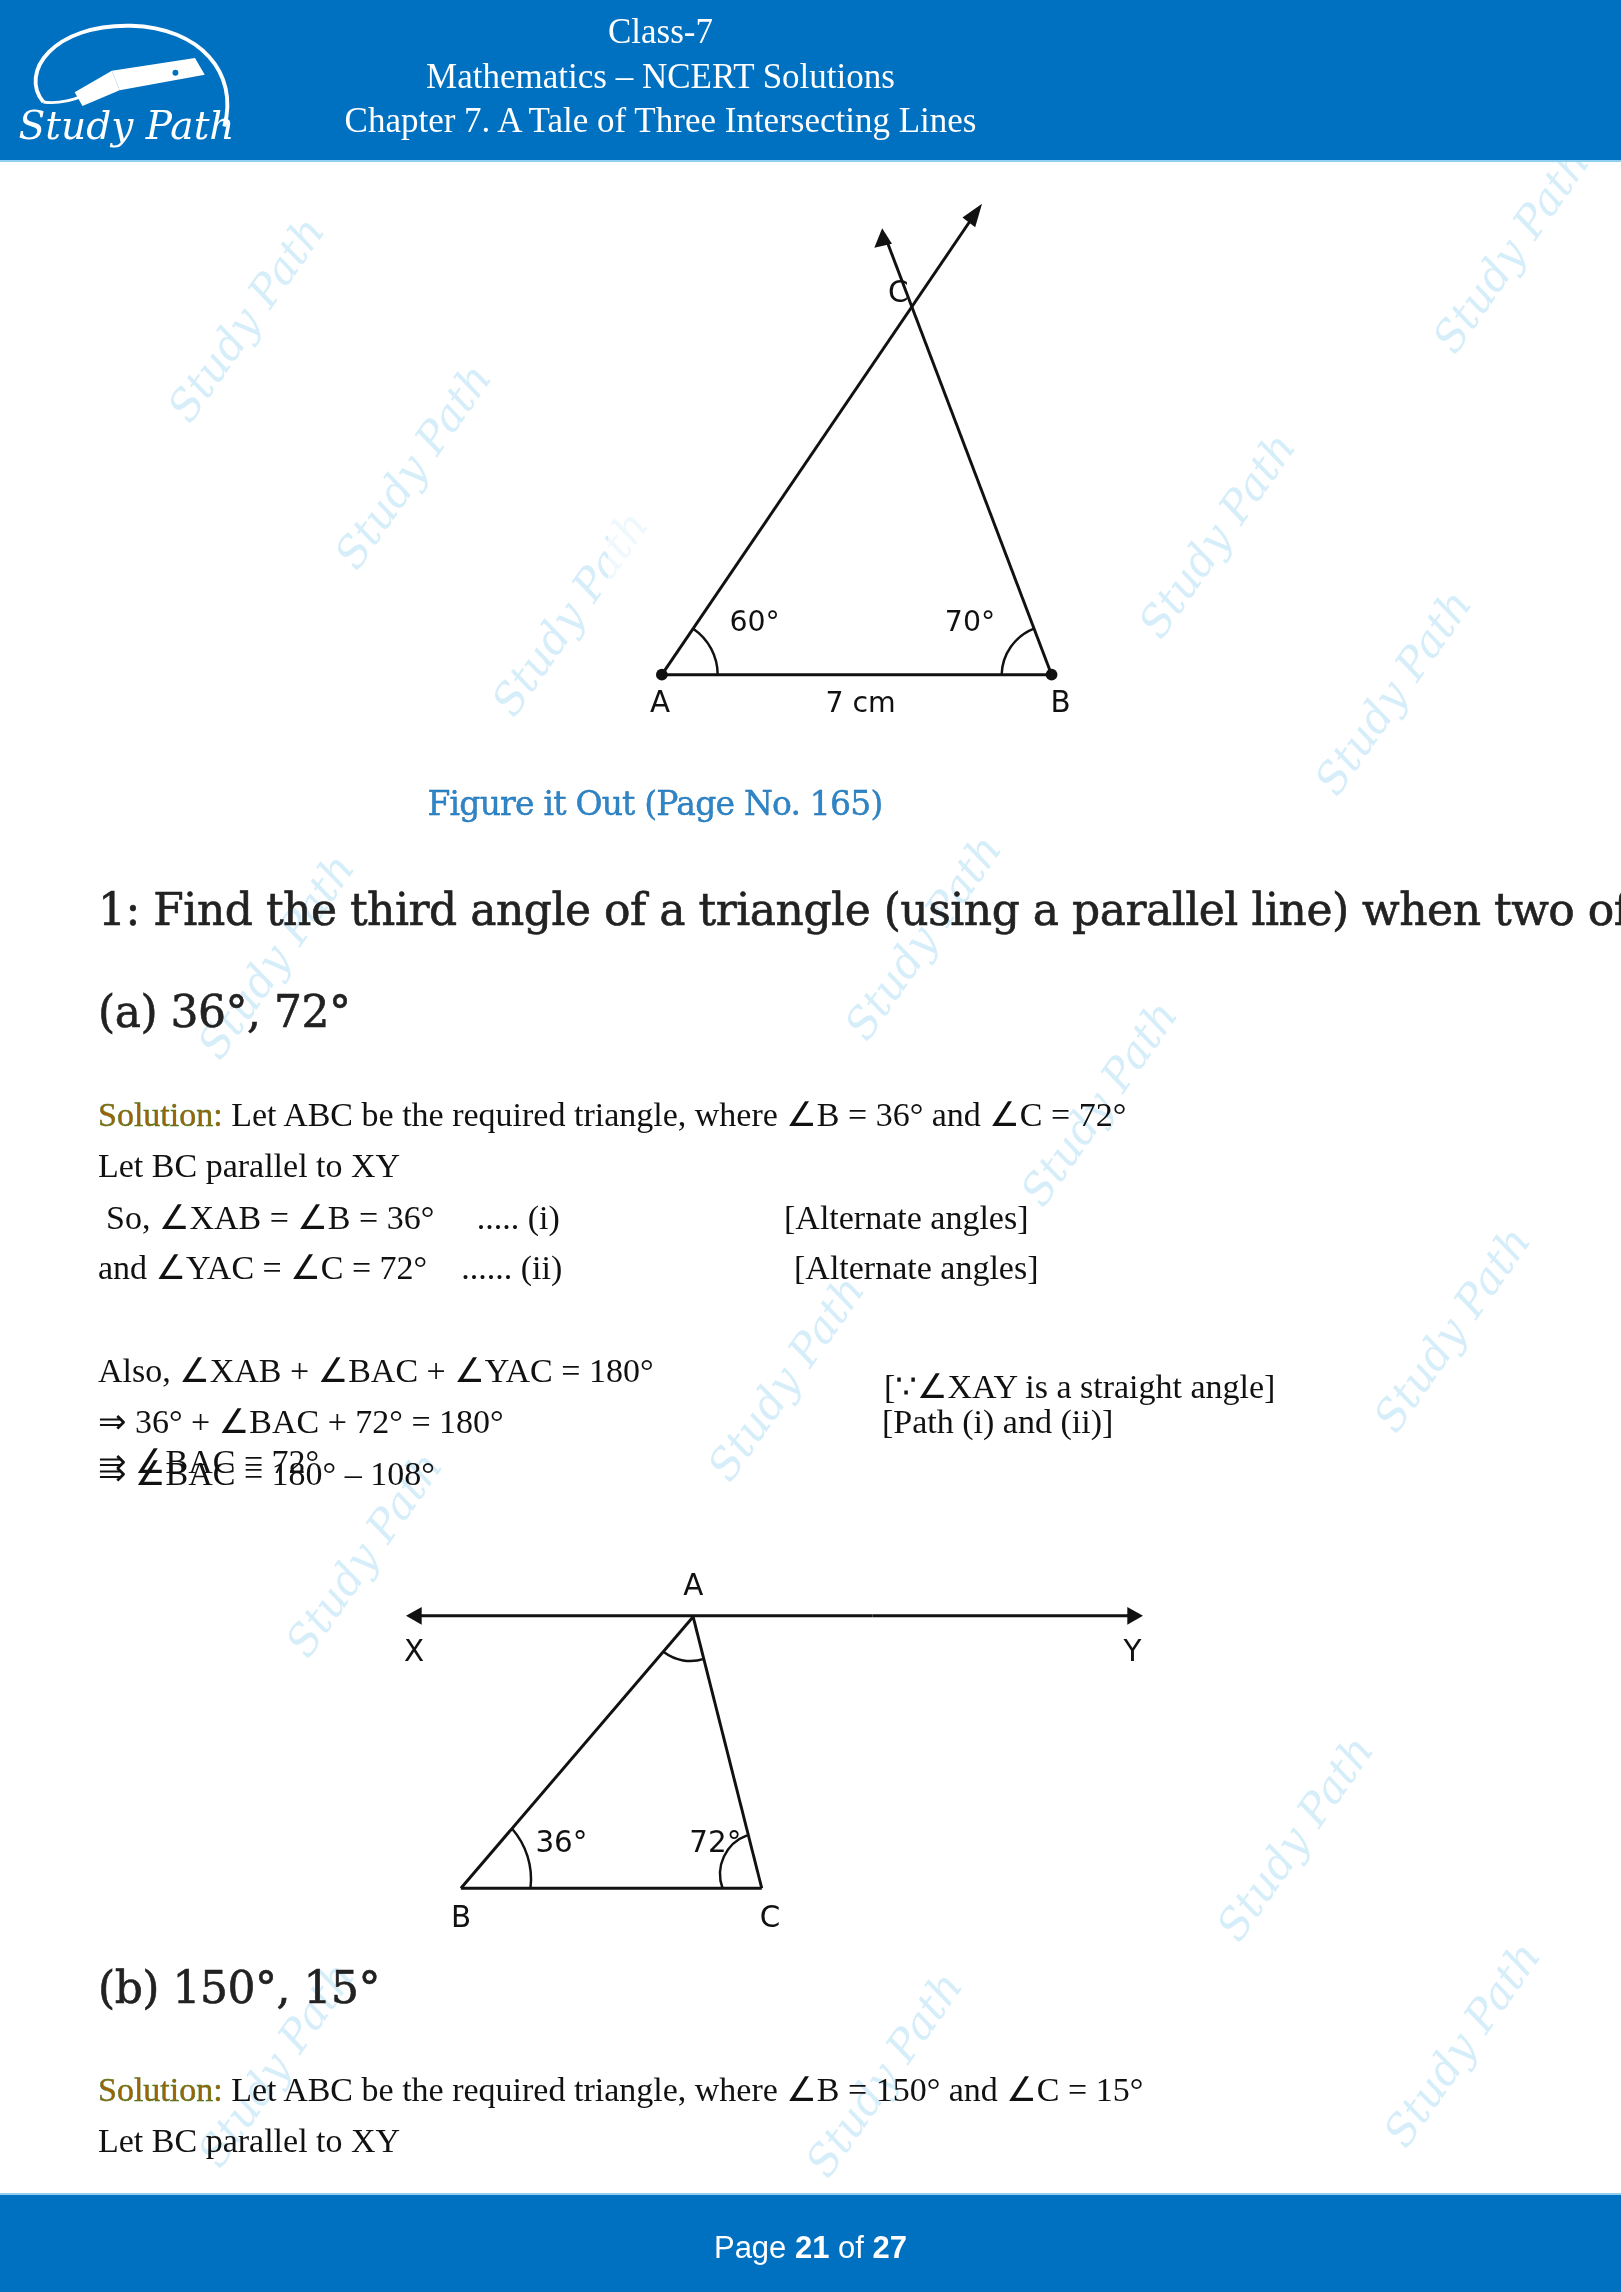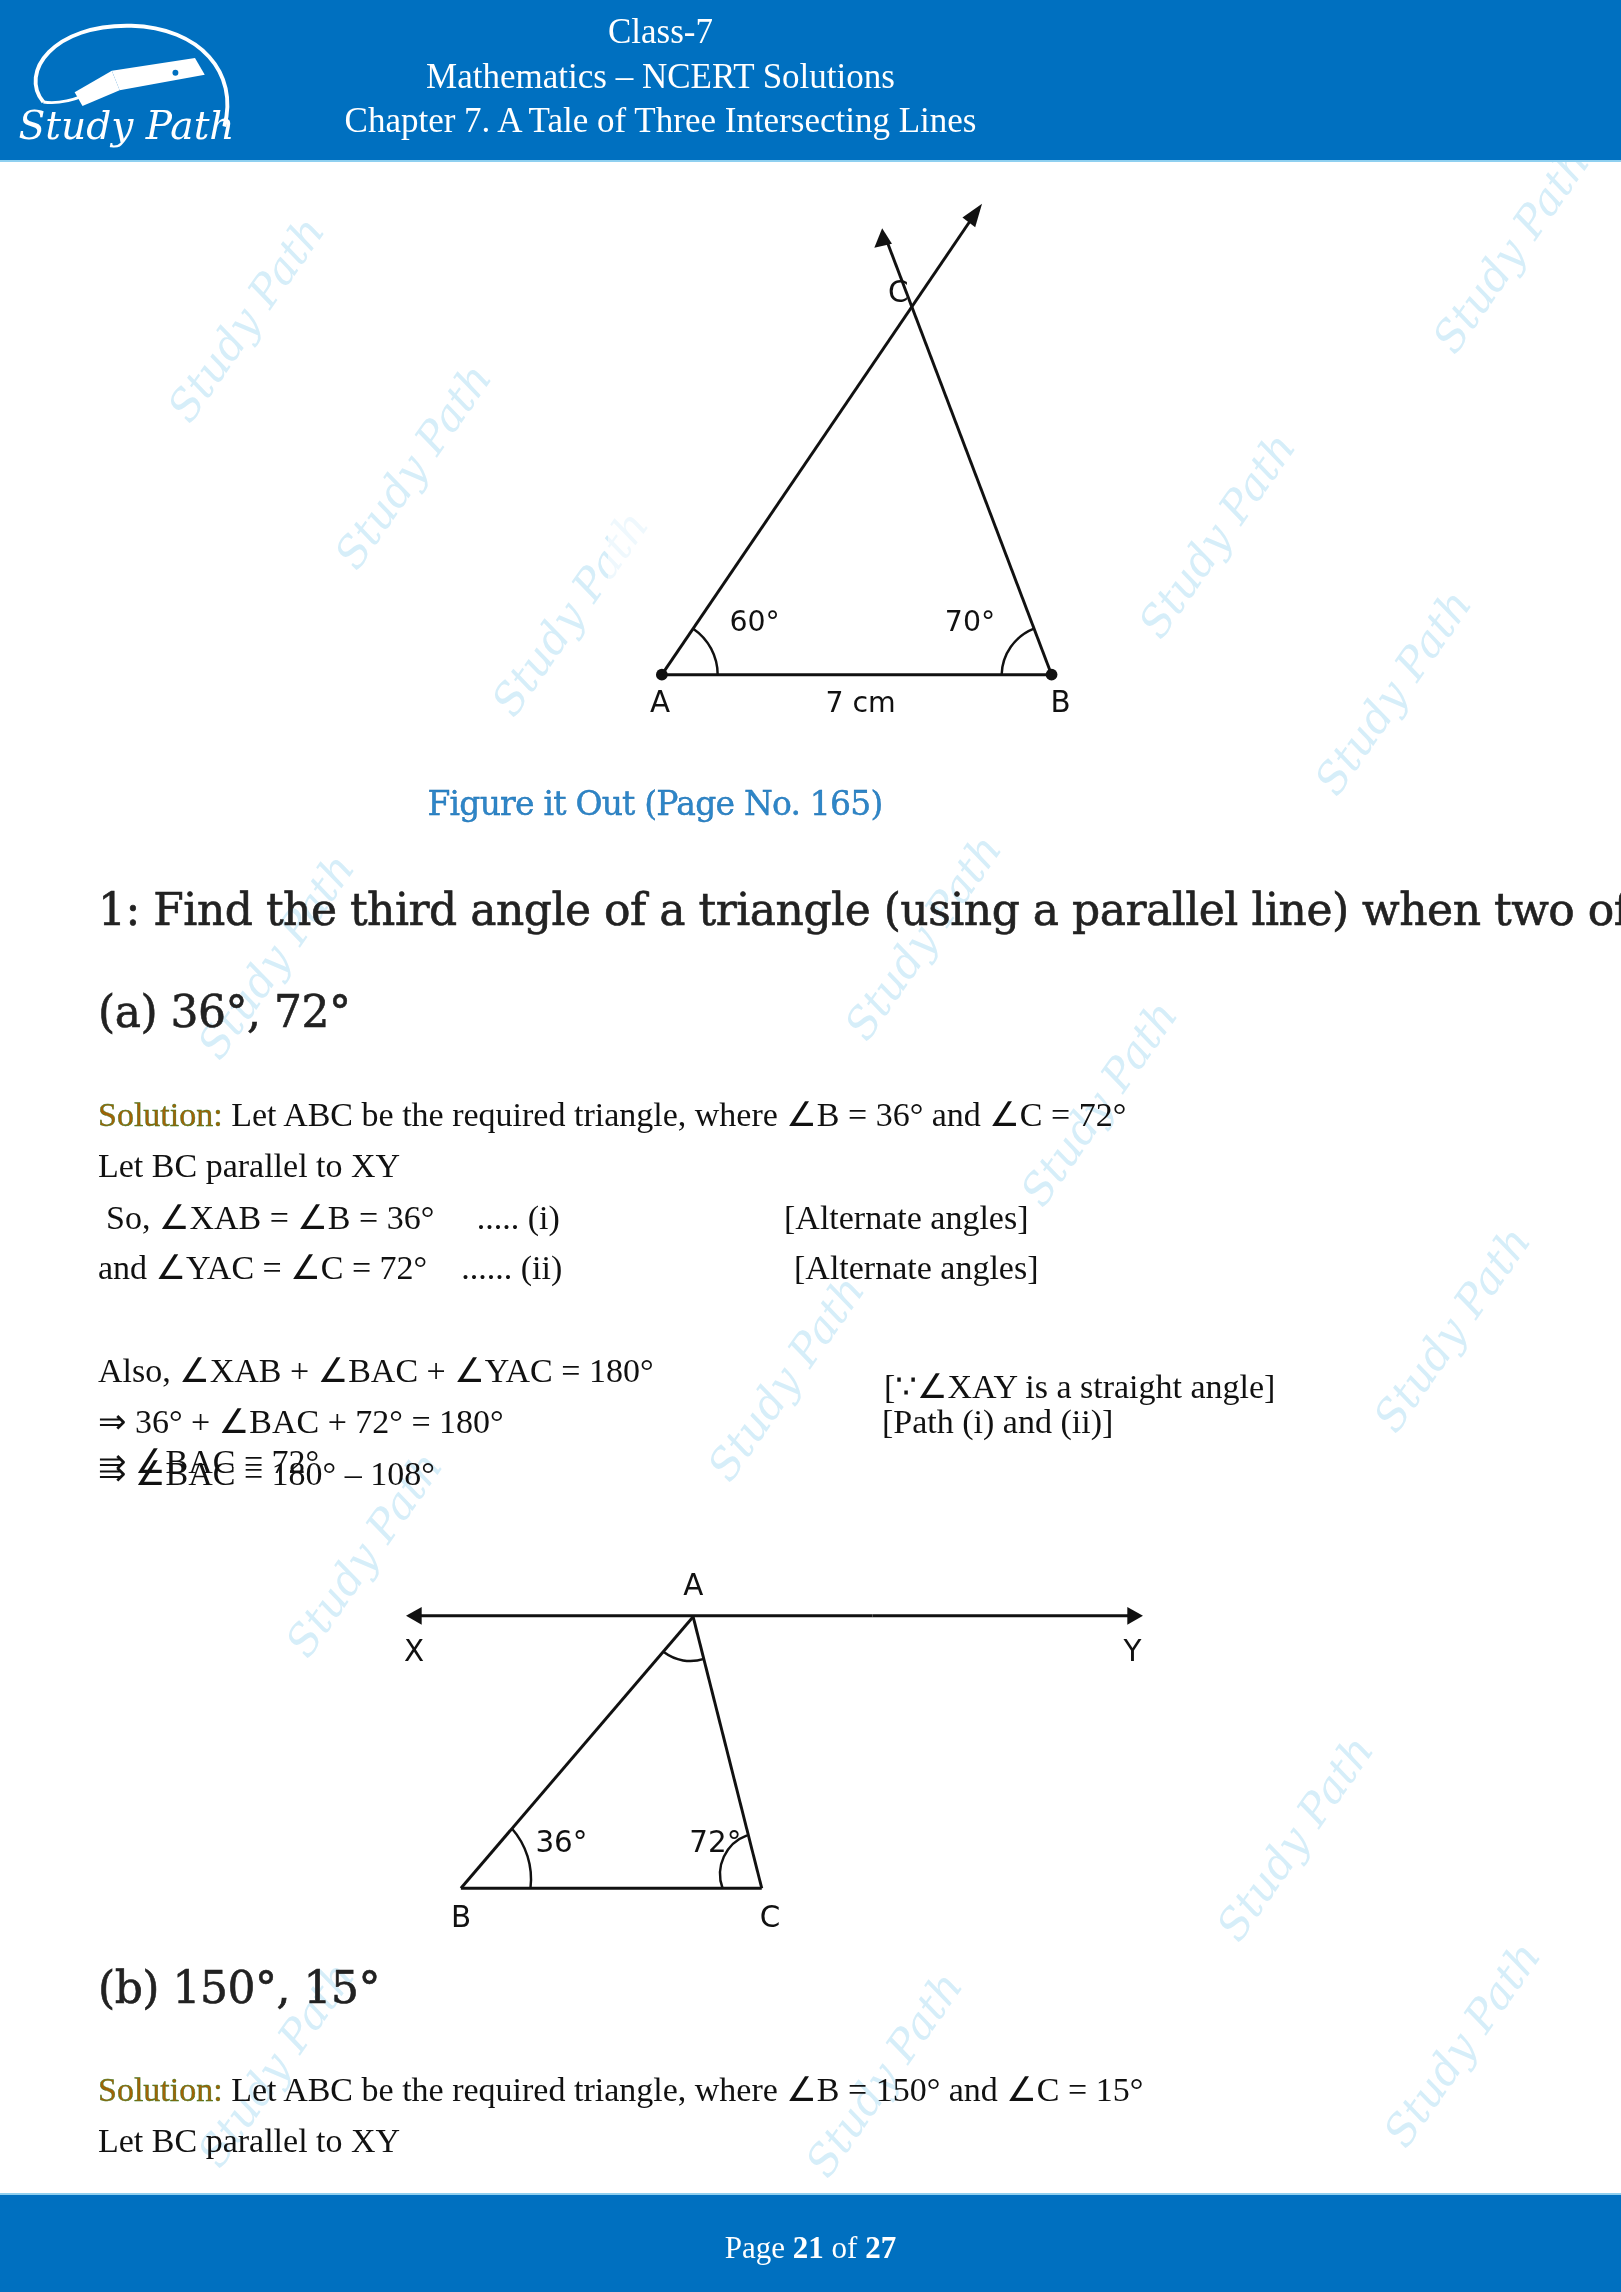--- a/index.html
+++ b/index.html
@@ -4,21 +4,21 @@
 <style>
   html, body { margin:0; padding:0; }
   body { width:1621px; height:2293px; position:relative; background:#ffffff; overflow:hidden;
          font-family:"DejaVu Serif", serif; color:#111; }
   .header { position:absolute; left:0; top:0; width:1621px; height:160px; background:#0070C0; border-bottom:2.9px solid #8fd0f0; }
   .logo { position:absolute; left:13.7px; top:13.7px; width:225px; height:137px; }
   .hdr-line { position:absolute; left:0; width:1321px; text-align:center; color:#fff;
               font-family:"Liberation Serif", serif; font-size:35px; line-height:39px; }
   .footer { position:absolute; left:0; top:2193px; width:1621px; height:100px; background:#0070C0; border-top:2.9px solid #8fd0f0; }
   .footer-text { position:absolute; left:0; top:35px; width:1621px; text-align:center; color:#fff;
-                 font-family:Liberation Serif, serif; font-size:31px; }
+                 font-family:Liberation Sans, sans-serif; font-size:31px; }
   .footer-text b { font-weight:bold; }
   .t { position:absolute; white-space:pre; font-family:"Liberation Serif", serif; font-size:34px; line-height:39px; color:#111; }
   .q { font-family:"DejaVu Serif", serif; font-size:44px; color:#222; -webkit-text-stroke:0.6px #222; letter-spacing:-0.5px; }
   .heading { position:absolute; left:0; width:1310px; text-align:center; top:784px;
              font-family:"DejaVu Serif", serif; font-size:33px; color:#2E86C8; -webkit-text-stroke:0.4px #1d6fb0; letter-spacing:-0.8px; }
   .sol { color:#a16207; -webkit-text-stroke:0.4px #2e7a20; }
   .diagram { position:absolute; }
   .watermark { position:absolute; font-family:"DejaVu Serif", serif; font-style:italic; font-size:43px;
                color:#d6eef9; transform:rotate(-55deg); white-space:nowrap; pointer-events:none; }
   svg text { font-family:"DejaVu Sans", sans-serif; }

